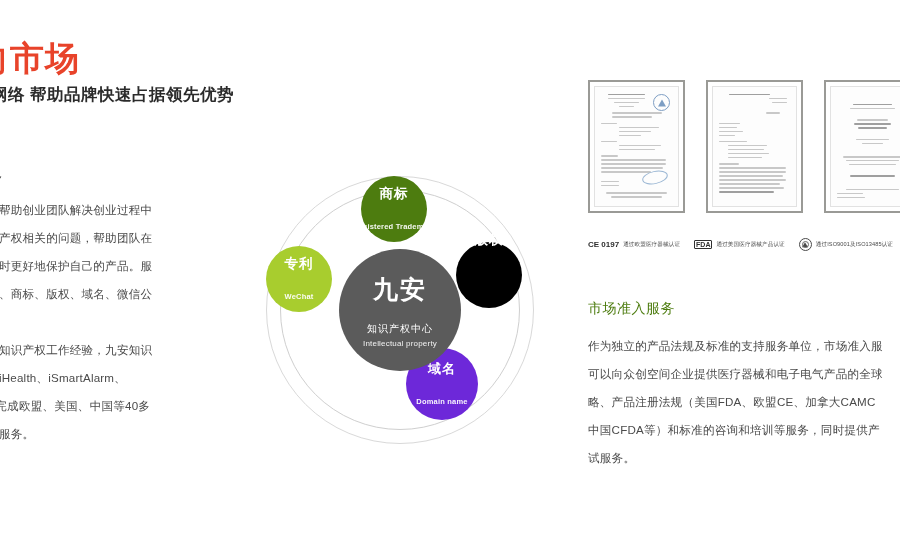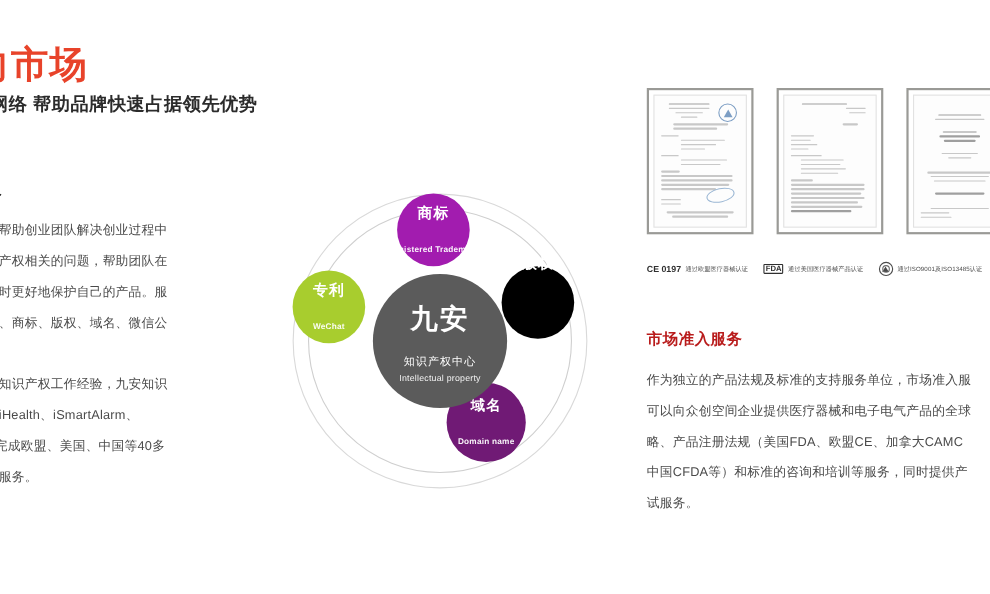--- a/index.html
+++ b/index.html
@@ -277,23 +277,23 @@
     left: 2px; top: 2px; right: 2px; bottom: 2px;
     border: 0.8px solid #6a6a6a;
     border-radius: 50%;
   }
 
   .right-title {
     position: absolute;
     left: 0;
     top: 300px;
     font-size: 14px;
-    font-weight: 700;
+    font-weight: 400;
     letter-spacing: 0.5px;
-    color: #b91c1c;
+    color: #4d7c0f;
     white-space: nowrap;
   }
 
   .right-para {
     position: absolute;
     left: 0;
     top: 332px;
     width: 360px;
     font-size: 11.6px;
     line-height: 28px;
@@ -329,37 +329,37 @@
       <p>Sky等品牌完成欧盟、美国、中国等40多</p>
       <p>的注册申请服务。</p>
     </div>
   </div>
 
   <div class="diagram">
 
     <div class="ring outer"></div>
     <div class="ring inner"></div>
 
-    <div class="node sat n-trademark" style="background: #a21caf;">
+    <div class="node sat n-trademark" style="background: #4d7c0f;">
       <span class="cn">商标</span>
       <span class="en">Registered Trademark</span>
     </div>
 
     <div class="node sat n-patent" style="background: rgb(168, 205, 46);">
       <span class="cn">专利</span>
       <span class="en">WeChat</span>
     </div>
 
     <div class="node sat n-copyright" style="background: #000000; gap: 40px;">
       <span class="cn">版权</span>
       <span class="en">Copyright</span>
     </div>
 
 
-    <div class="node n-domain" style="background: #701a75;">
+    <div class="node n-domain" style="background: #6d28d9;">
       <span class="cn">域名</span>
       <span class="en">Domain name</span>
     </div>
 
     <div class="hub" style="background: rgb(91, 91, 91);">
       <span class="hub-cn">九安</span>
       <span class="hub-sub">知识产权中心</span>
       <span class="hub-en">Intellectual property</span>
     </div>
   </div>

